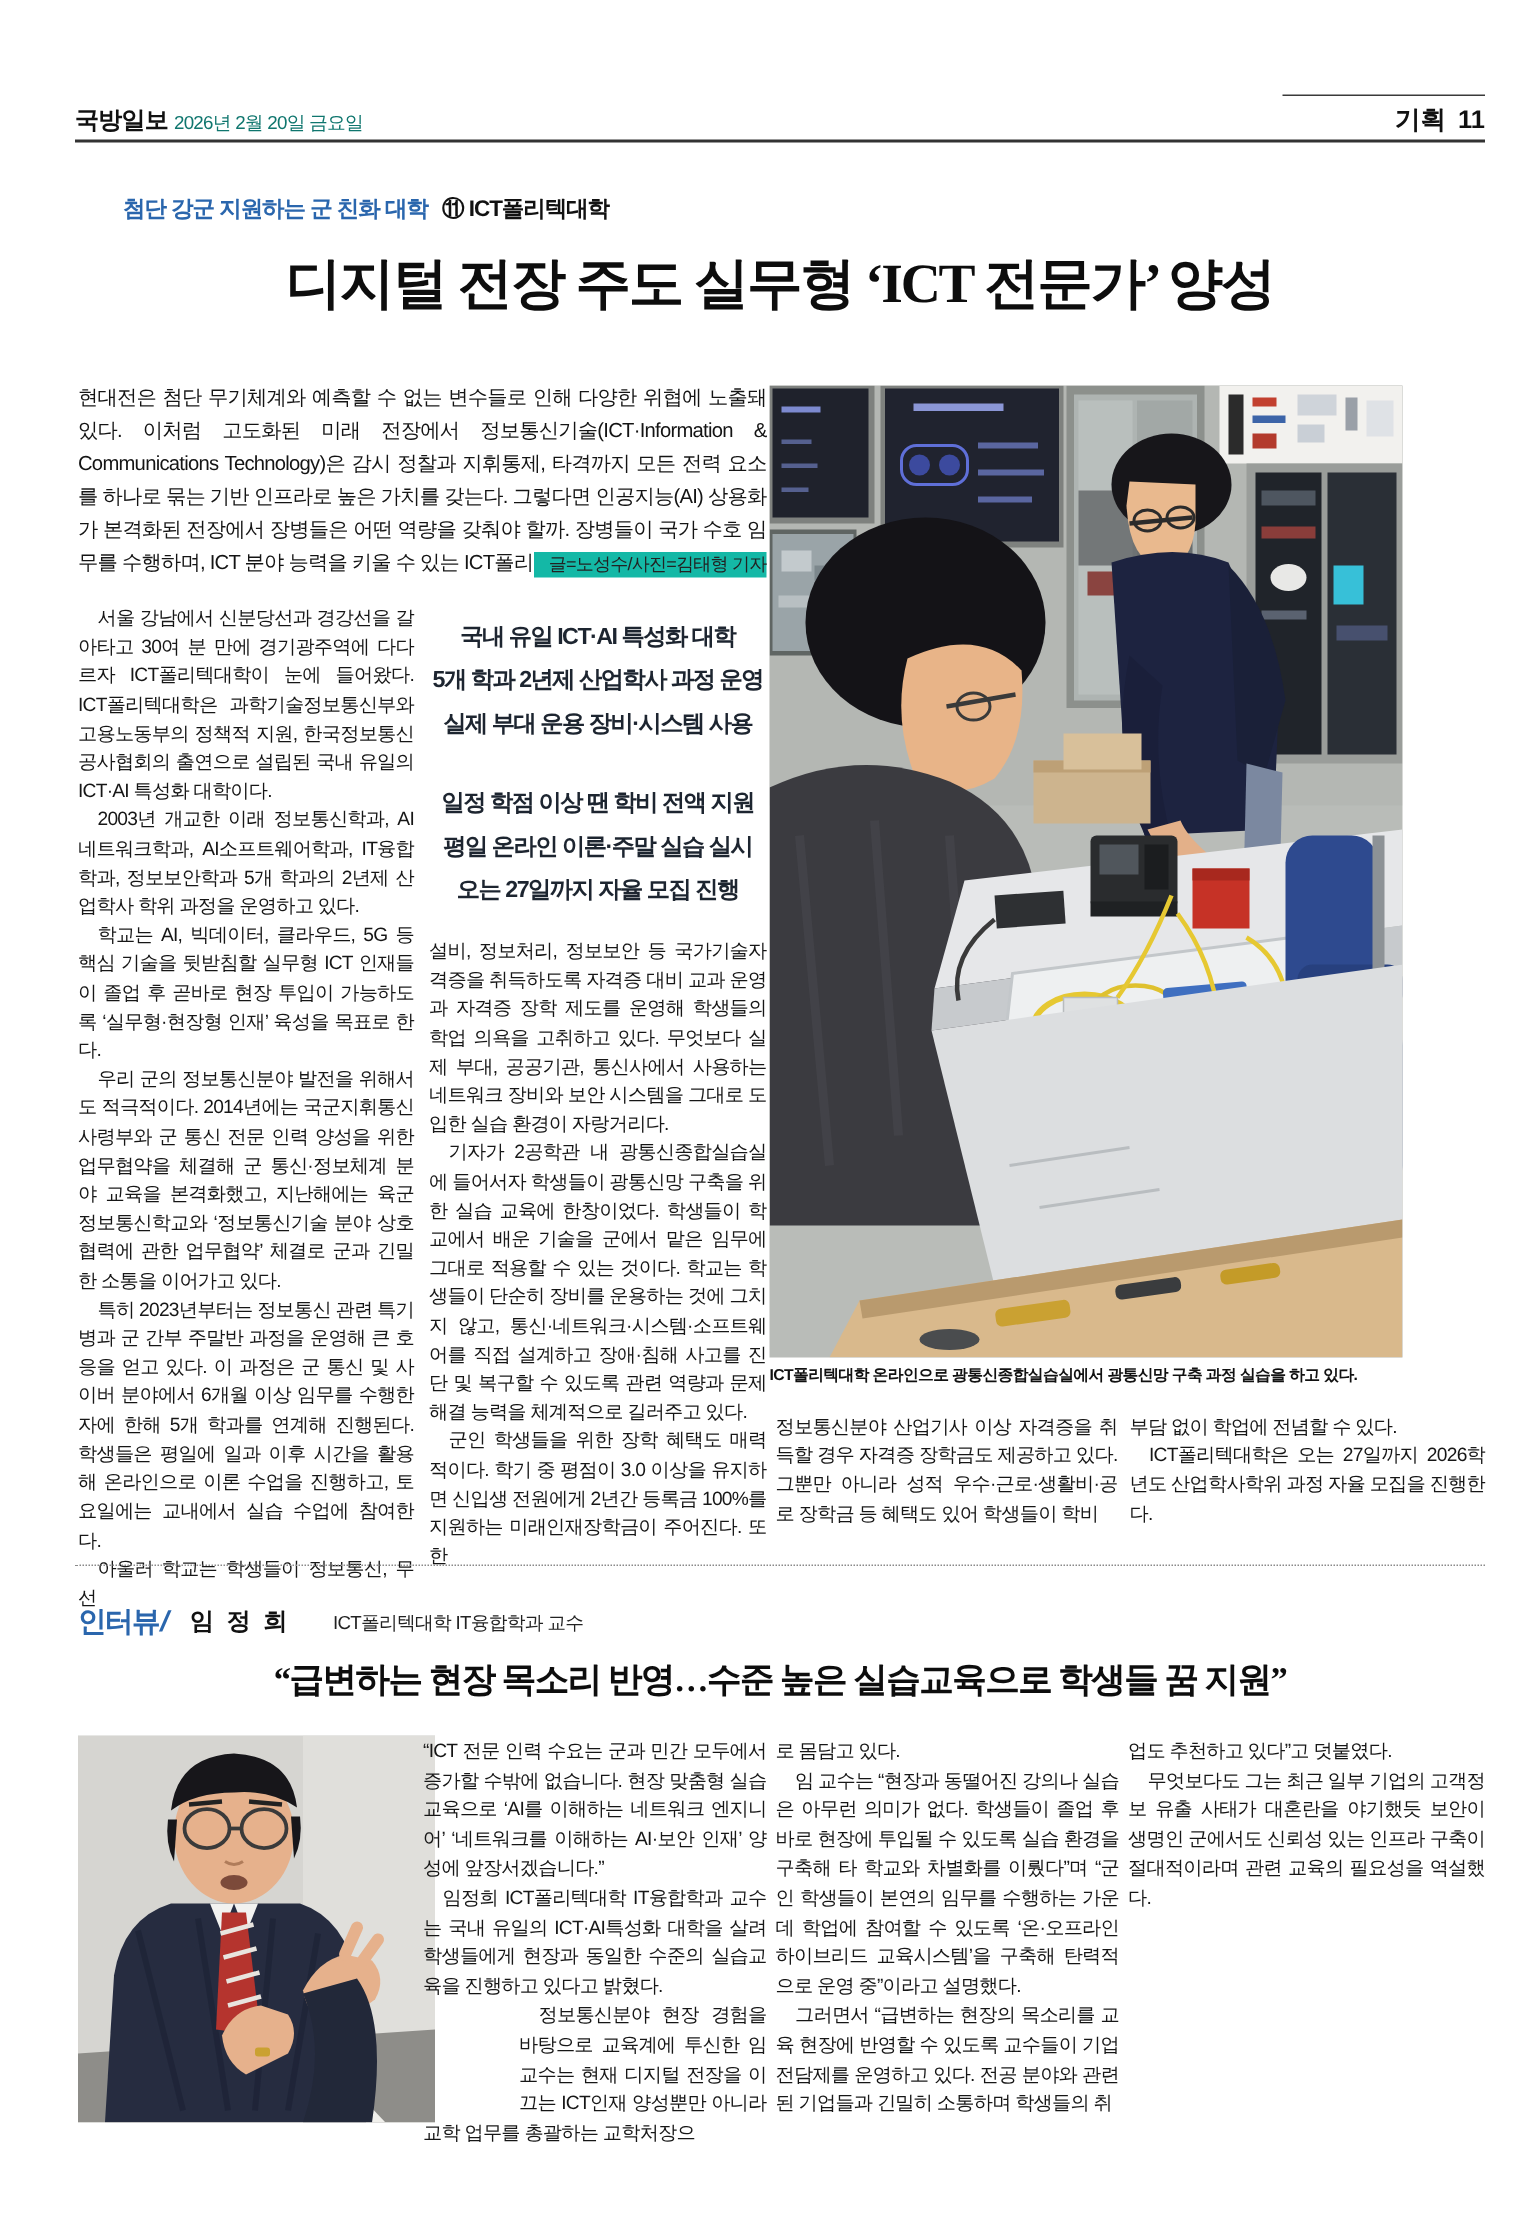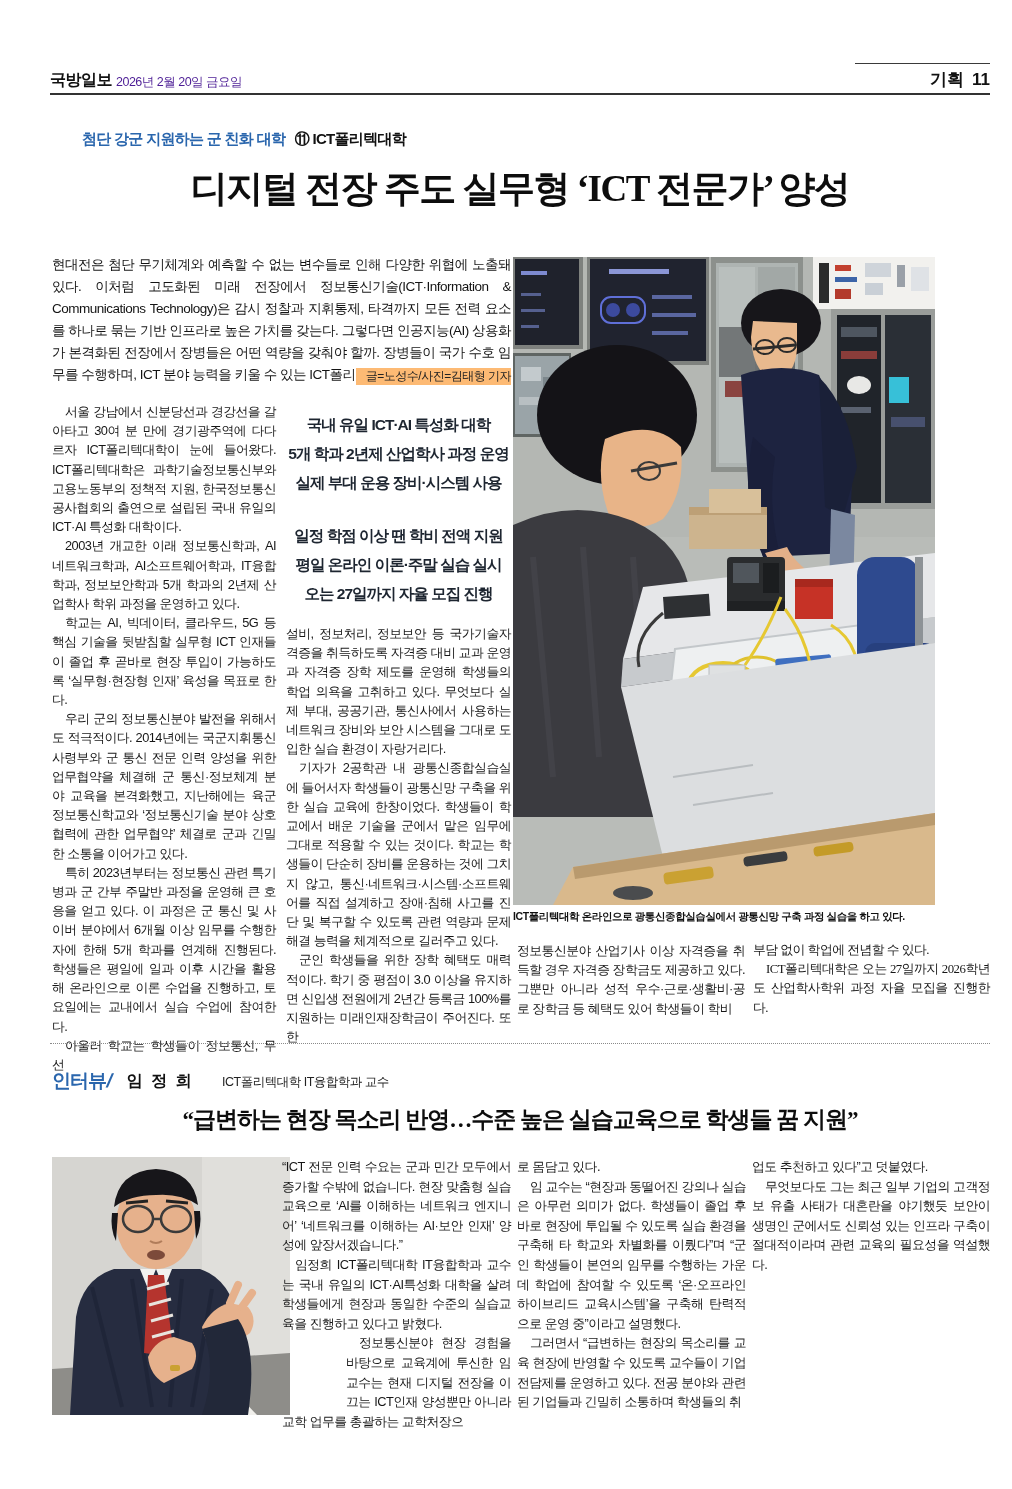--- a/index.html
+++ b/index.html
@@ -7,21 +7,21 @@
   body {
     width:1012px; height:1489px; position:relative;
     font-family:"Liberation Sans", sans-serif;
     color:#1a1a1a;
     -webkit-font-smoothing:antialiased;
   }
   .abs { position:absolute; }
 
   
   .paper-name { left:50px; top:70px; font-size:16px; font-weight:bold; letter-spacing:-0.5px; color:#111; }
-  .issue-date { left:116px; top:74px; font-size:12.5px; color:#4c1d95; letter-spacing:-0.5px; }
+  .issue-date { left:116px; top:74px; font-size:12.5px; color:#0f766e; letter-spacing:-0.5px; }
   .page-label { right:22px; top:68px; width:200px; text-align:right; font-size:17px; font-weight:bold; color:#111; letter-spacing:0; }
   .page-label .num { font-weight:600; margin-left:8px; }
   .rule-top-right { left:855px; top:63px; width:135px; height:0; border-top:1.5px solid #3a3a3a; }
   .rule-header { left:50px; top:93px; width:940px; height:0; border-top:2.5px solid #333; }
 
   
   .kicker { left:50px; top:130px; font-size:15px; font-weight:bold; letter-spacing:-0.7px; }
   .kicker .blue { color:#2a66ad;margin-left:32px; }
   .kicker .black { color:#111; margin-left:6px; }
   .headline {
@@ -30,32 +30,32 @@
     color:#0d0d0d; letter-spacing:-1.5px;
   }
 
   
   .lead-wrap { left:52px; top:254px; width:459px; height:132px; }
   .lead {
     font-size:13.5px; line-height:21.9px; letter-spacing:-0.5px;
     text-align:justify; color:#141414;
   }
   .byline {
-    position:absolute; right:0; bottom:1px; background:#fdba74; padding-left:10px;
+    position:absolute; right:0; bottom:1px; background:#14b8a6; padding-left:10px;
     font-size:12px; color:#222; letter-spacing:-0.5px;
   }
 
   
   .col { font-size:12.8px; line-height:19.2px; letter-spacing:-0.5px; text-align:justify; color:#161616; }
   .col p { text-indent:13px; }
   .col p.cont { text-indent:0; }
   .col1 { left:52px;  top:402px; width:224px; }
   .col2 { left:286px; top:402px; width:225px; }
   .col3 { left:517px; top:941px; width:228px; }
-  .col4 { left:753px; top:941px; width:237px;font-family:Liberation Serif, serif; }
+  .col4 { left:753px; top:941px; width:237px; }
 
   
   .pull-quote { padding:8px 0 16px 0; text-align:center; }
   .pq-line { font-size:15.5px; font-weight:bold; line-height:29px; letter-spacing:-1px; color:#1d2530; text-indent:0; }
   .pq-line.gap { margin-top:24px; }
 
   
   .main-photo { left:513px; top:257px; width:422px; height:648px; overflow:hidden; background:#b9bcb8; }
   .caption { left:513px; top:910px; width:477px; font-size:10.5px; font-weight:bold; letter-spacing:-0.4px; color:#111; }
 

